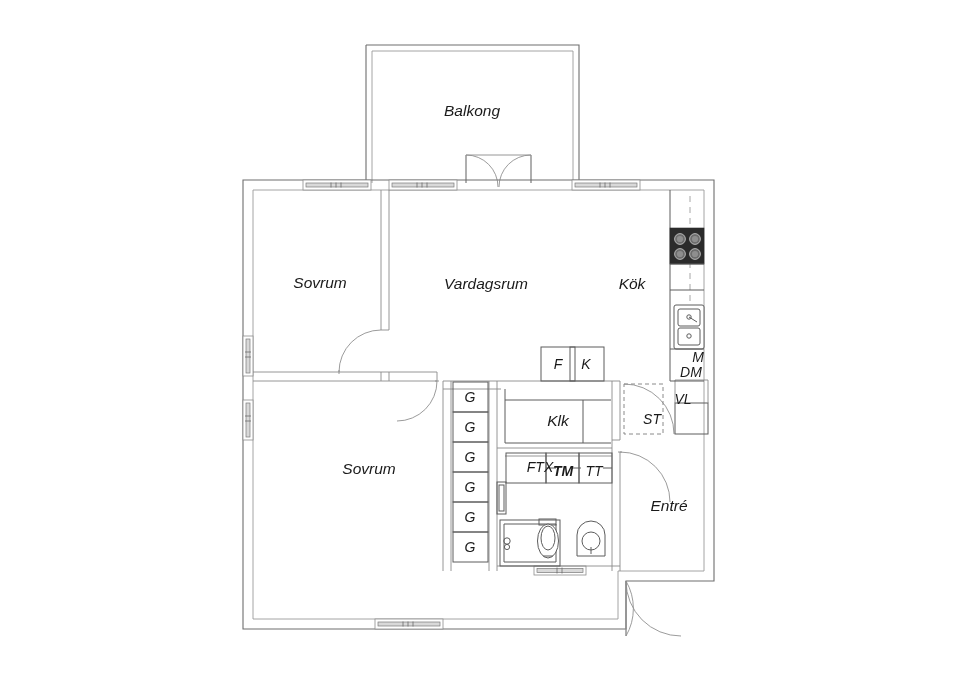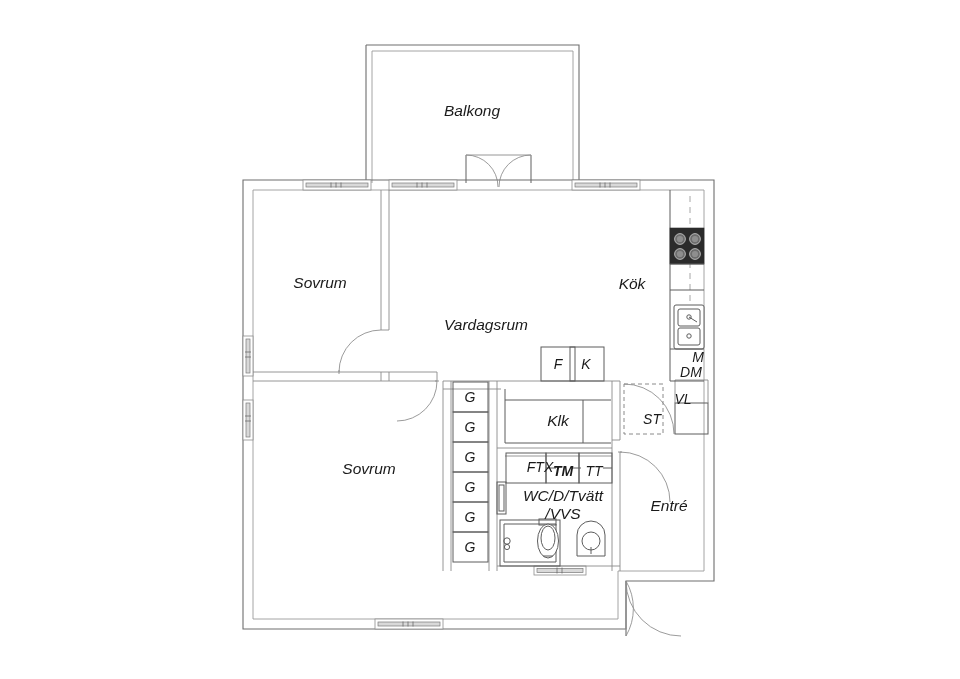--- a/index.html
+++ b/index.html
@@ -249,32 +249,30 @@
       <path class="swing" d="M 626 581 A 55 55 0 0 0 681 636"></path>
       <path class="wall-thin" d="M 626 581 L 626 636"></path>
     </g>
 
   </svg>
 
   <div class="room-label lbl-room lbl-center" style="left:472px; top:111px; transform:translate(-50%,-50%);">Balkong</div>
 
   <div class="room-label lbl-room lbl-center" style="left:320px; top:283px; transform:translate(-50%,-50%);">Sovrum</div>
 
-  <div class="room-label lbl-room lbl-center" style="left:486px; top:284px; transform:translate(-50%,-50%);margin-top:41px;">Vardagsrum</div>
+  <div class="room-label lbl-room lbl-center" style="left:486px; top:284px; transform:translate(-50%,-50%);">Vardagsrum</div>
 
   <div class="room-label lbl-room lbl-center" style="left:632px; top:284px; transform:translate(-50%,-50%);">Kök</div>
 
   <div class="room-label lbl-room lbl-center" style="left:369px; top:469px; transform:translate(-50%,-50%);">Sovrum</div>
 
   <div class="room-label lbl-room lbl-center" style="left:558px; top:421px; transform:translate(-50%,-50%);">Klk</div>
 
   <div class="room-label lbl-room lbl-center" style="left:669px; top:506px; transform:translate(-50%,-50%);">Entré</div>
 
-  <div class="room-label lbl-room lbl-center" style="left:563px; top:505px; transform:translate(-50%,-50%);">WC/D/Tvätt
-/VVS</div>
 
   <div class="room-label lbl-small lbl-center" style="left:558px; top:364px; transform:translate(-50%,-50%);">F</div>
 
   <div class="room-label lbl-small lbl-center" style="left:586px; top:364px; transform:translate(-50%,-50%);">K</div>
 
   <div class="room-label lbl-small lbl-center" style="left:643px; top:399px; transform:translate(-50%,-50%);margin-left:40px;">VL</div>
 
   <div class="room-label lbl-small lbl-center" style="left:652px; top:419px; transform:translate(-50%,-50%);">ST</div>
 
   <div class="room-label lbl-small lbl-center" style="left:698px; top:357px; transform:translate(-50%,-50%);">M</div>

